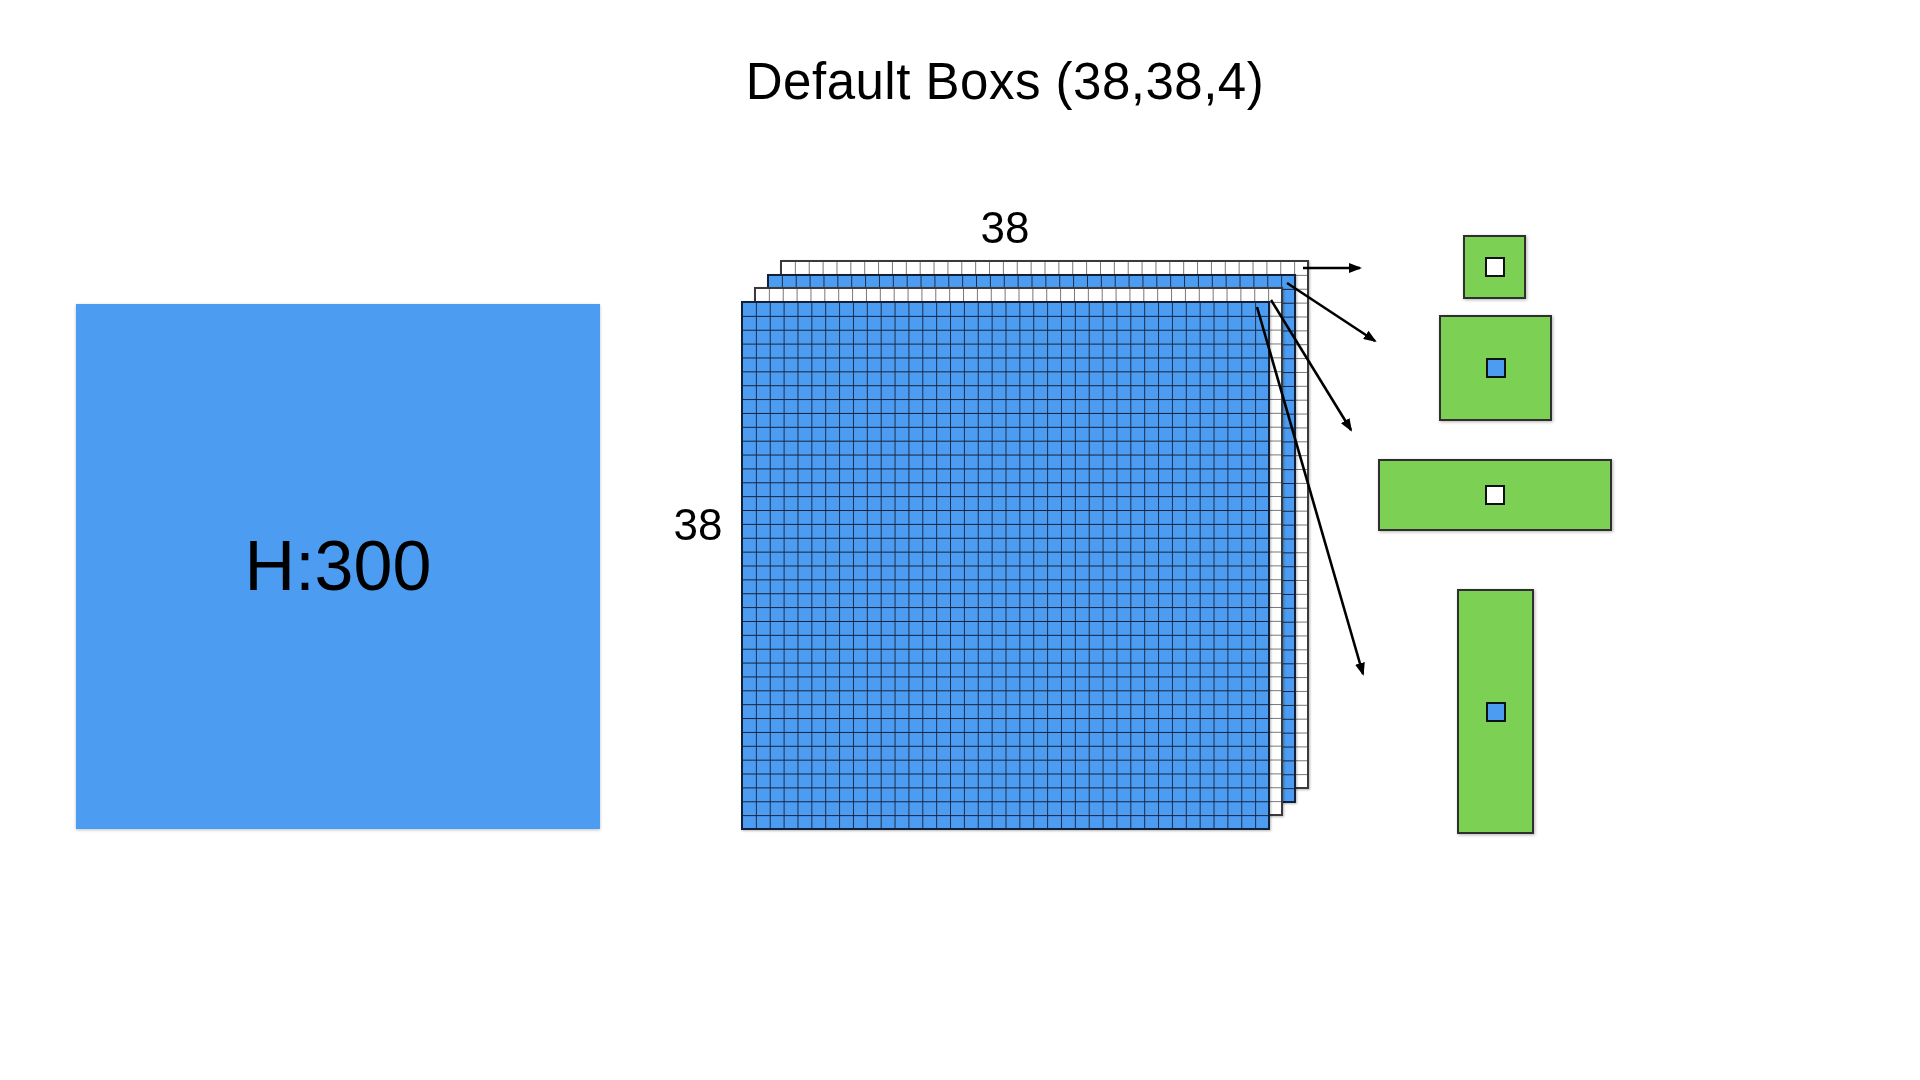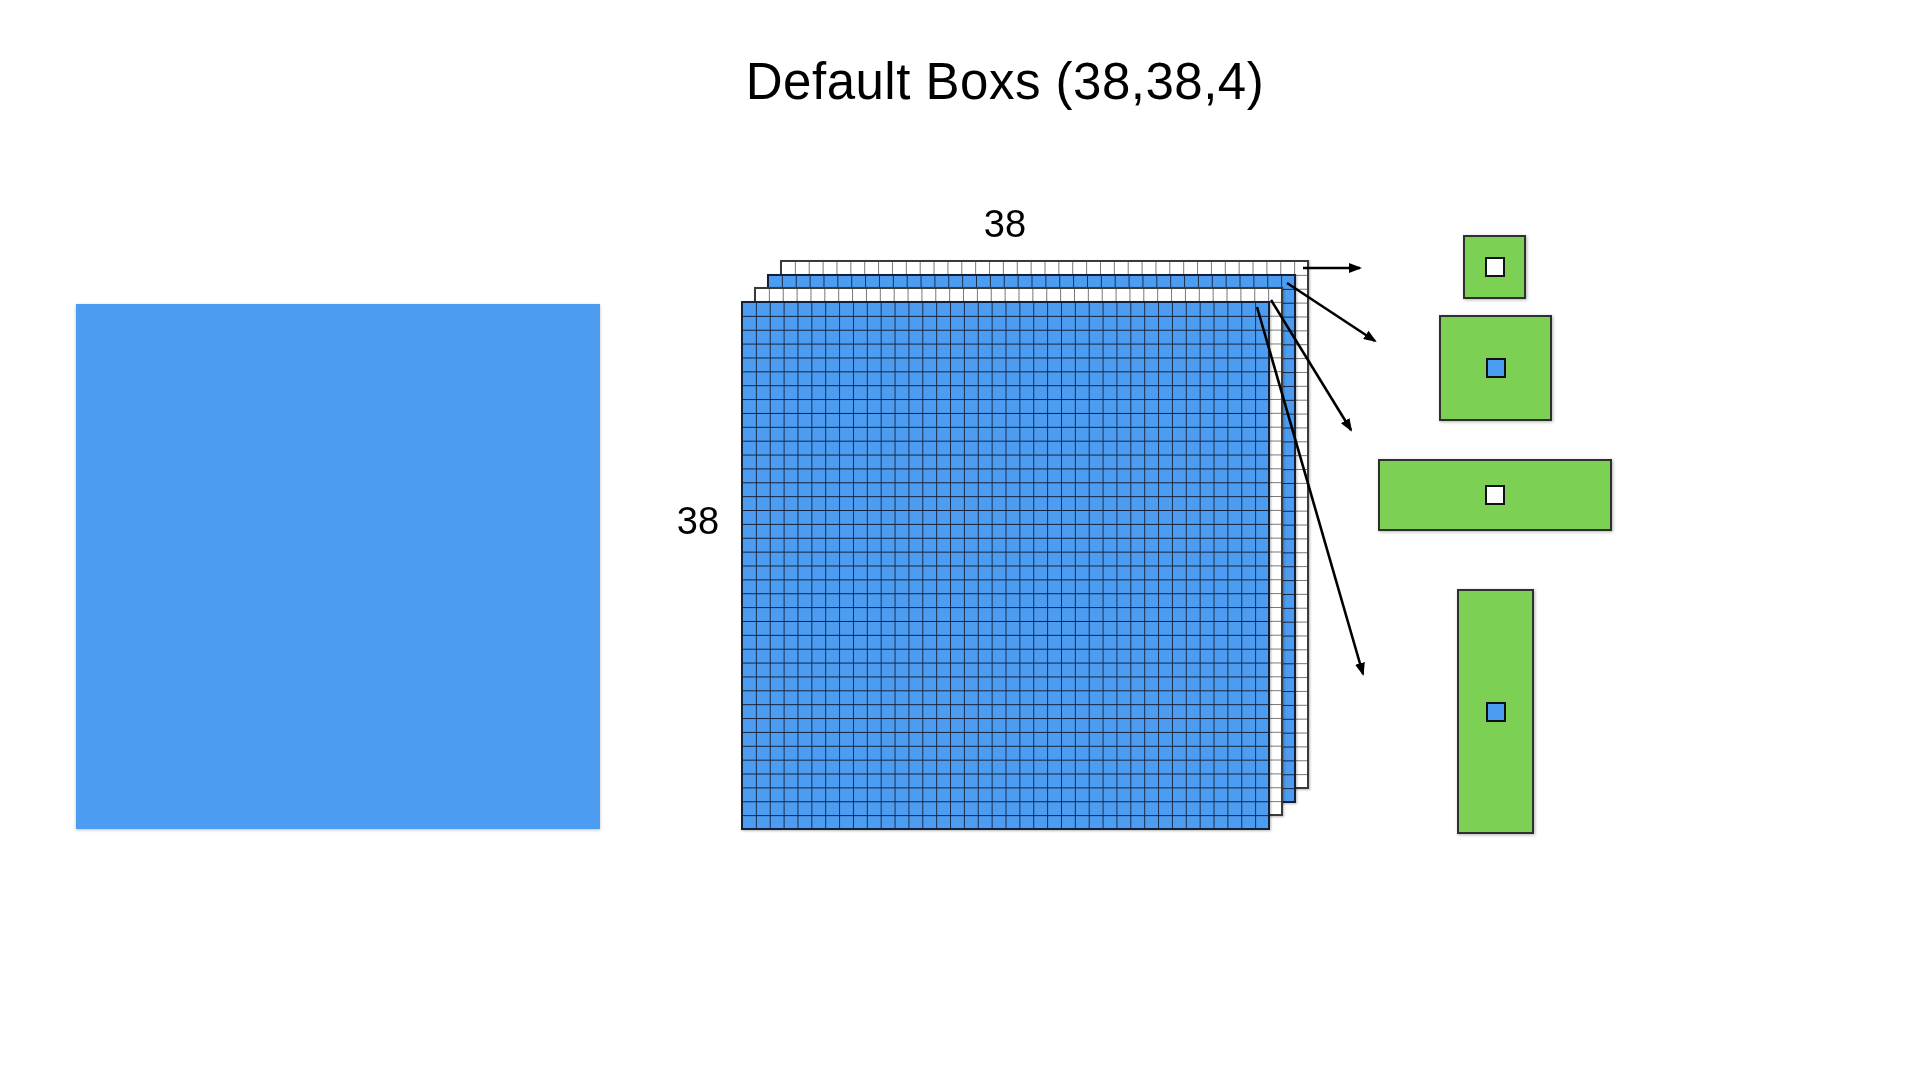--- a/index.html
+++ b/index.html
@@ -13,21 +13,21 @@
   }
   .input-image{
     position:absolute;left:76px;top:304px;width:524px;height:525px;
     background:var(--blue);display:flex;flex-direction:column;justify-content:center;
     align-items:center;box-shadow:0 1px 3px rgba(0,0,0,.25);
   }
   .input-image .dim-label{
     font-size:70px;line-height:95px;font-weight:400;color:#000;white-space:nowrap;
   }
   .fm-label{
-    position:absolute;font-size:38px;font-weight:400;width:70px;text-align:center;
+    position:absolute;font-size:44px;font-weight:400;width:70px;text-align:center;
   }
   .fm-label.top{left:970px;top:203px;}
   .fm-label.left{left:663px;top:500px;}
   svg.diagram{position:absolute;left:0;top:0;}
   .cell-blue{fill:var(--blue);}
   .cell-white{fill:#ffffff;}
   .line-blue{fill:none;stroke:var(--blue-grid-line);stroke-width:1.8;}
   .line-white{fill:none;stroke:var(--white-grid-line);stroke-width:1.5;}
   .layer-border-blue{fill:none;stroke:#13203a;stroke-width:2;}
   .layer-border-white{fill:none;stroke:#3a3a3a;stroke-width:2;}
@@ -50,20 +50,21 @@
   .center-marker[data-fill="white"]{background:#ffffff;}
 </style>
 </head>
 <body>
 
 <div class="canvas">
 
   <div class="slide-title">Default Boxs (38,38,4)</div>
 
   <div class="input-image">
+    <div class="dim-label">H:300</div>
   </div>
 
   <div class="fm-label top">38</div>
   <div class="fm-label left">38</div>
 
   <svg class="diagram" width="1920" height="1080" viewBox="0 0 1920 1080" xmlns="http://www.w3.org/2000/svg">
     <defs>
       <pattern id="gridWhiteBack" x="781" y="261" width="13.8684" height="13.8684" patternUnits="userSpaceOnUse">
         <rect class="cell-white" width="13.8684" height="13.8684"></rect>
         <path class="line-white" d="M13.8684 0 H0 V13.8684"></path>

